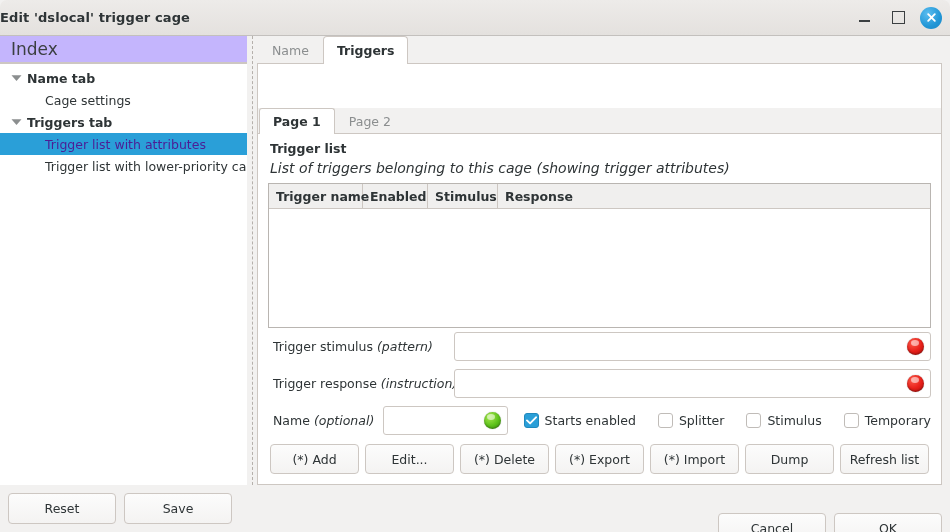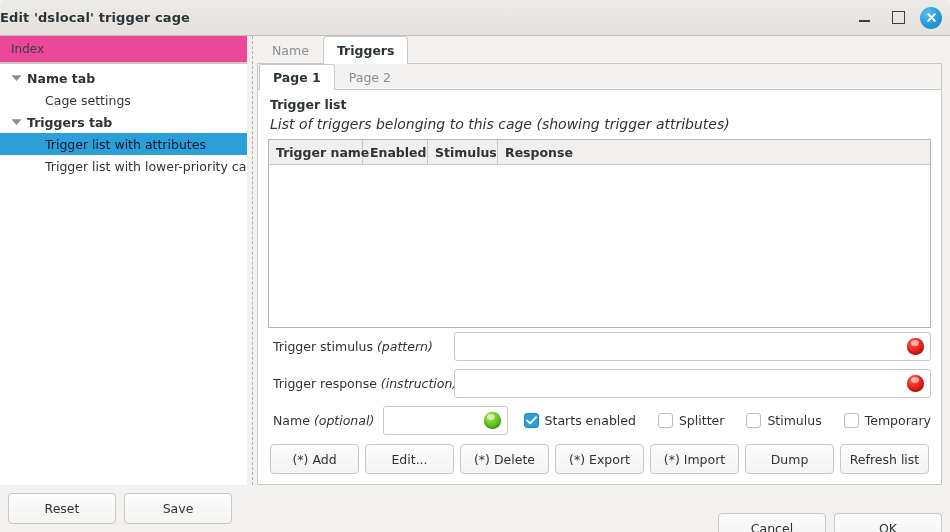--- a/index.html
+++ b/index.html
@@ -84,23 +84,23 @@
     flex: 0 0 247px;
     display: flex; flex-direction: column;
     background: #f2f1f0;
     min-width: 0;
   }
   .sidebar-header {
     height: 27px;
     flex: 0 0 27px;
     display: flex; align-items: center;
     padding-left: 11px;
-    font-size: 12px;
+    font-size: 17px;
     color: #3b3f41;
-    background: #ec4899;
+    background: #c4b5fd;
     border-bottom: 1px solid #cdc7c2;
   }
   .tree {
     flex: 1 1 auto;
     background: #ffffff;
     border: 1px solid #cdc7c2;
     border-left: none; border-bottom: none; border-right: none;
     overflow: hidden;
     padding-top: 3px;
     position: relative;
@@ -110,21 +110,21 @@
     display: flex; align-items: center;
     white-space: nowrap;
     font-size: 12.5px;
     color: #2e3436;
     cursor: default;
   }
   .tree-row.parent { font-weight: bold; padding-left: 8px; }
   .tree-row.child  { padding-left: 45px; }
   .tree-row.selected {
     background: #2a9fd8;
-    color: #0f172a;
+    color: #4c1d95;
   }
   .tri {
     width: 16px; height: 16px;
     display: inline-flex; align-items: center; justify-content: center;
     margin-right: 3px;
     flex: 0 0 16px;
   }
   .tri svg { display: block; }
 
   
@@ -196,20 +196,21 @@
 
   
   .tabrow-inner {
     display: flex;
     align-items: flex-end;
     height: 26px;
     flex: 0 0 26px;
     border-bottom: 1px solid #cdc7c2;
     background: #f2f1f0;
     padding-left: 1px;
+    margin-top: 44px;
   }
   .tab-inner {
     height: 25px;
     padding: 0 13px;
     display: flex; align-items: center;
     font-size: 12.5px;
     color: #8b8e8f;
     background: transparent;
     border: 1px solid transparent;
     border-bottom: none;

